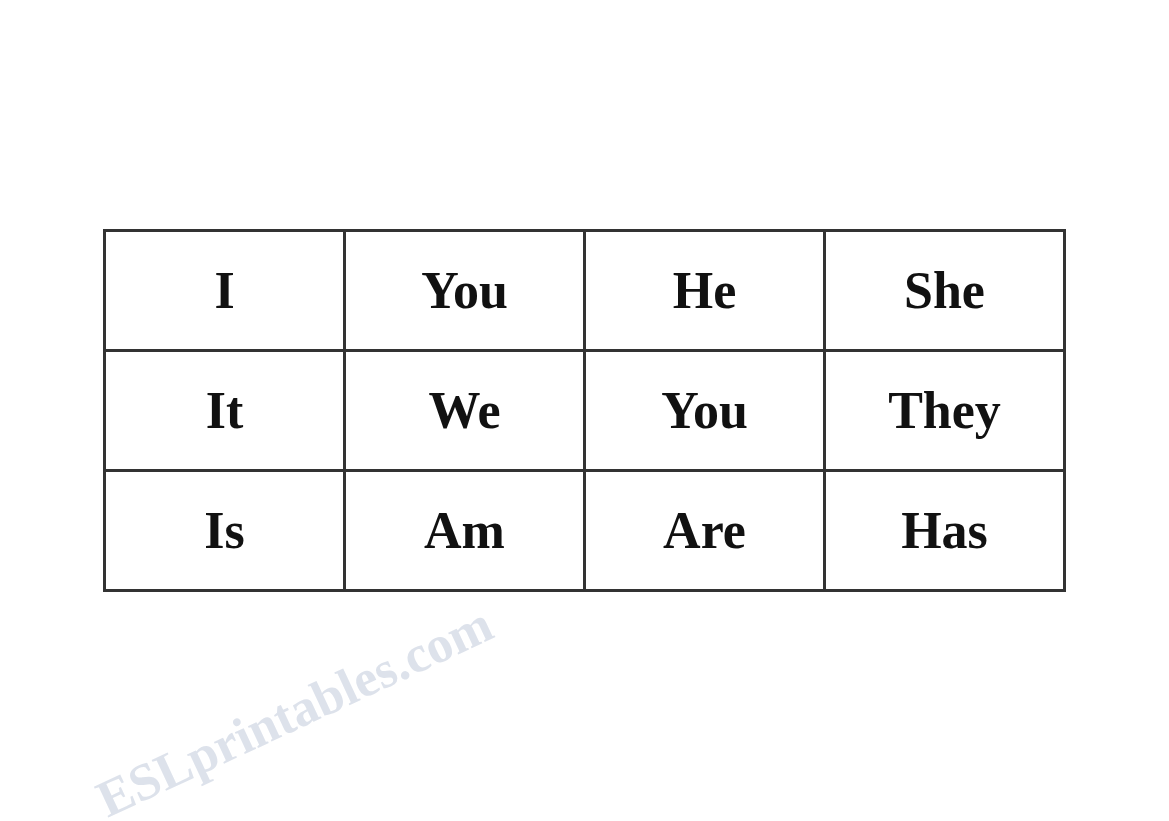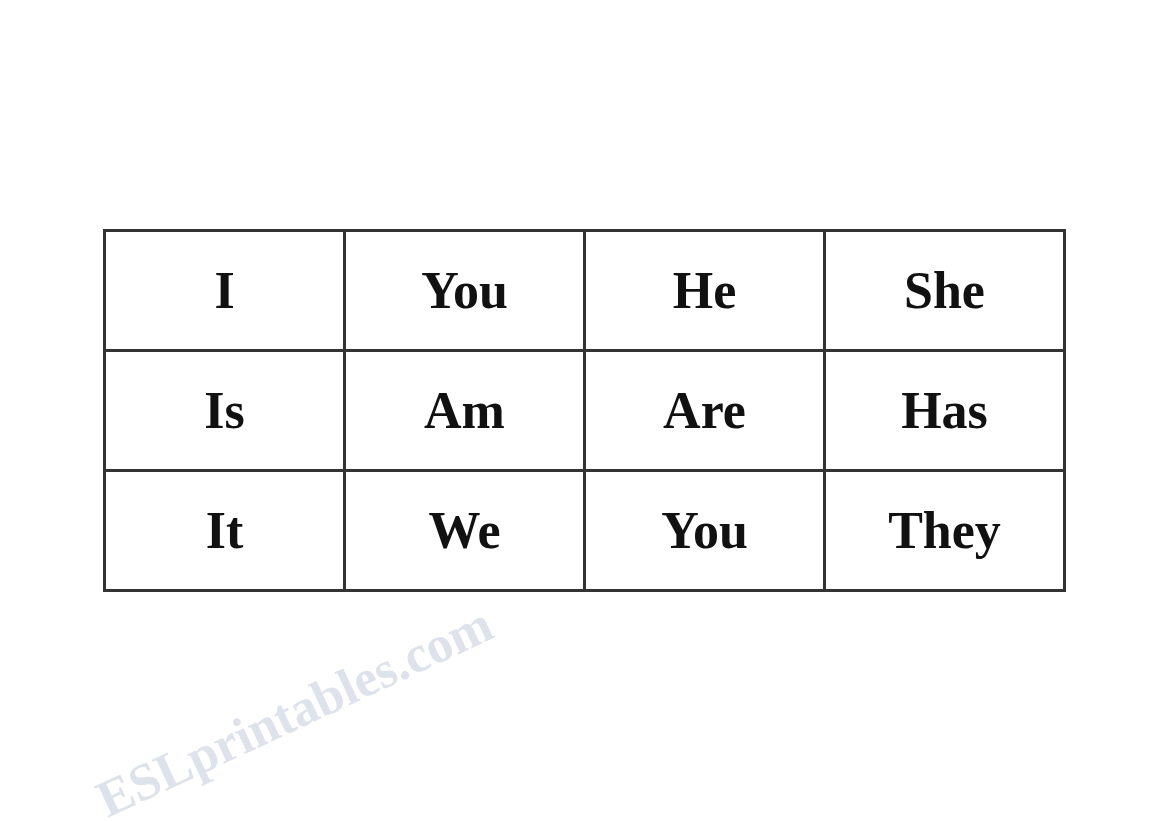--- a/index.html
+++ b/index.html
@@ -68,27 +68,27 @@
 <div class="page-container">
   <table class="grid-table">
     <tbody id="table-body">
     <tr>
           <td>I</td>
           <td>You</td>
           <td>He</td>
           <td>She</td>
         </tr>
         <tr>
+          <td>It</td>
+          <td>We</td>
+          <td>You</td>
+          <td>They</td>
+        </tr>
+        <tr>
           <td>Is</td>
           <td>Am</td>
           <td>Are</td>
           <td>Has</td>
-        </tr>
-        <tr>
-          <td>It</td>
-          <td>We</td>
-          <td>You</td>
-          <td>They</td>
         </tr>
       </tbody>
   </table>
   <div class="watermark">ESLprintables.com</div>
 </div>
 
 </body></html>

